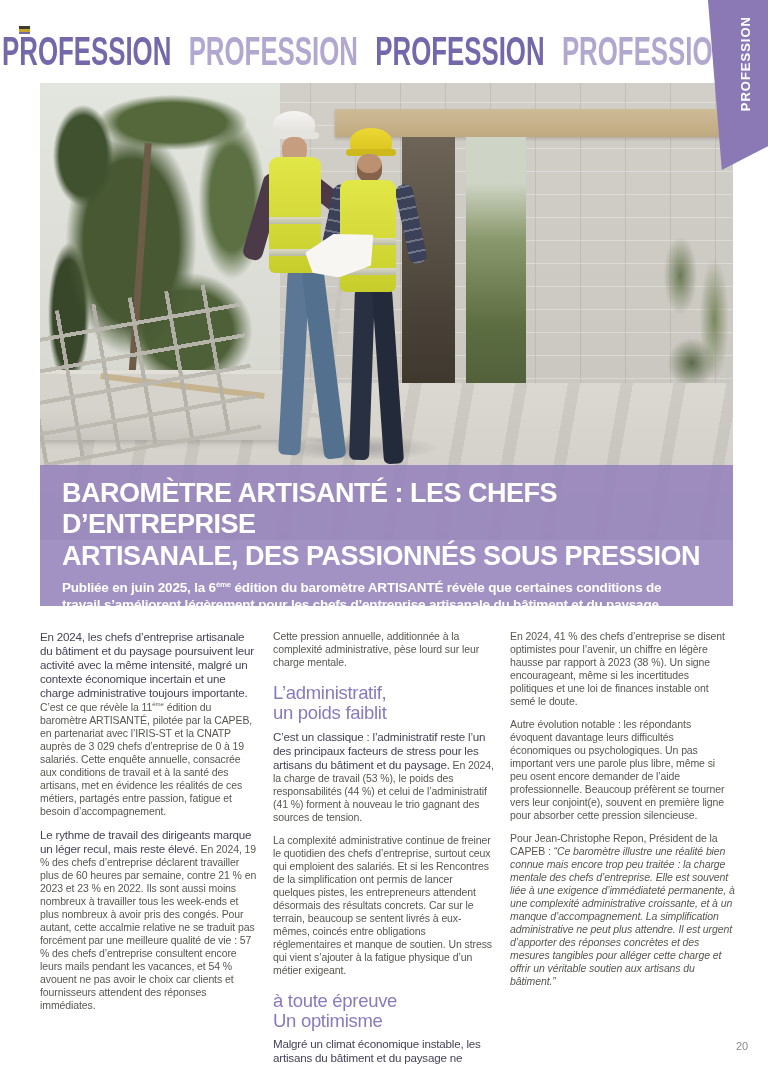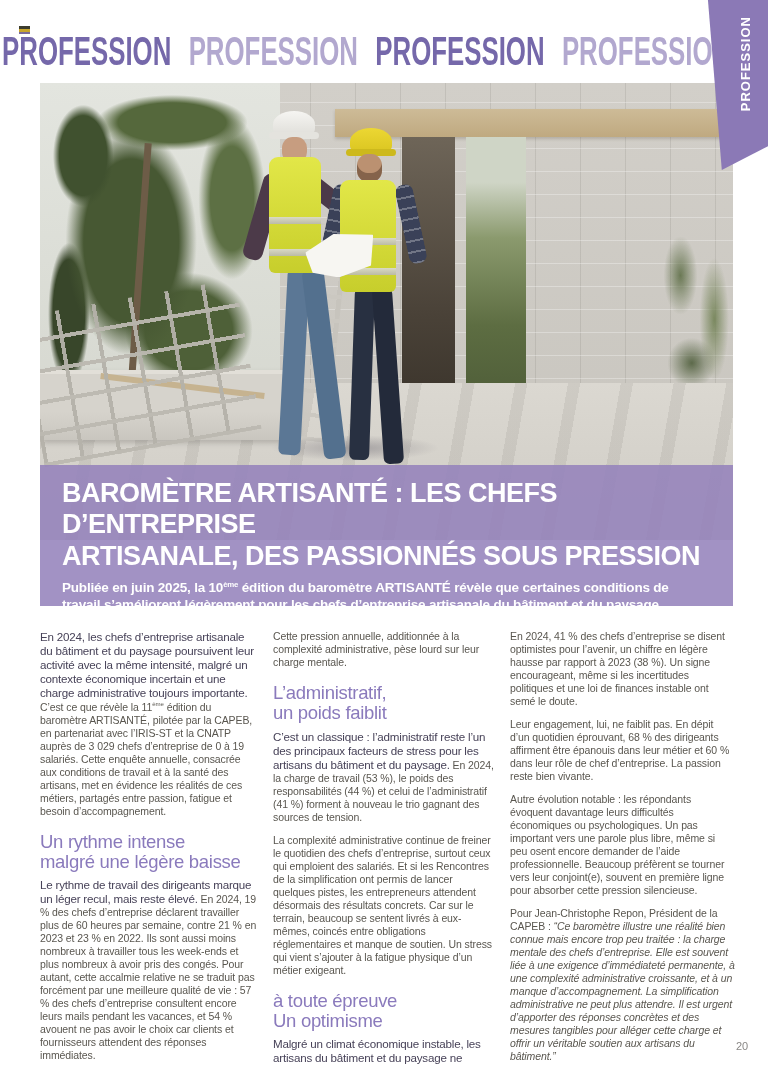--- a/index.html
+++ b/index.html
@@ -190,56 +190,51 @@
     </div>
 
     <div class="papers"></div>
   </div>
 
   <div class="banner">
     <div class="banner-title">
       <span>BAROMÈTRE ARTISANTÉ : LES CHEFS D’ENTREPRISE</span>
       <span>ARTISANALE, DES PASSIONNÉS SOUS PRESSION</span>
     </div>
-    <div class="banner-sub"><span>Publiée en juin 2025, la 10</span><span class="sup">ème</span><span> édition du baromètre ARTISANTÉ révèle que certaines conditions de travail s’améliorent légèrement pour les chefs d’entreprise artisanale du bâtiment et du paysage. Cependant, ils travaillent toujours sous pression constante.</span></div>
+    <div class="banner-sub"><span>Publiée en juin 2025, la 6</span><span class="sup">ème</span><span> édition du baromètre ARTISANTÉ révèle que certaines conditions de travail s’améliorent légèrement pour les chefs d’entreprise artisanale du bâtiment et du paysage. Cependant, ils travaillent toujours sous pression constante.</span></div>
   </div>
 
   <div class="corner-tab">
     <span class="vlabel">PROFESSION</span>
   </div>
 
   <div class="cols">
 
     <div class="col c1">
       <p class="body-p"><strong class="lead">En 2024, les chefs d’entreprise artisanale du bâtiment et du paysage poursuivent leur activité avec la même intensité, malgré un contexte économique incertain et une charge administrative toujours importante.</strong><span> C’est ce que révèle la 11</span><span class="sup">ème</span><span> édition du baromètre ARTISANTÉ, pilotée par la CAPEB, en partenariat avec l’IRIS-ST et la CNATP auprès de 3 029 chefs d’entreprise de 0 à 19 salariés. Cette enquête annuelle, consacrée aux conditions de travail et à la santé des artisans, met en évidence les réalités de ces métiers, partagés entre passion, fatigue et besoin d’accompagnement.</span></p>
-      <h3 class="section-h">
-        <span>Un rythme intense</span>
-        <span>malgré une légère baisse</span>
-      </h3>
       <p class="body-p"><strong class="lead">Le rythme de travail des dirigeants marque un léger recul, mais reste élevé.</strong><span> En 2024, 19 % des chefs d’entreprise déclarent travailler plus de 60 heures par semaine, contre 21 % en 2023 et 23 % en 2022. Ils sont aussi moins nombreux à travailler tous les week-ends et plus nombreux à avoir pris des congés. Pour autant, cette accalmie relative ne se traduit pas forcément par une meilleure qualité de vie : 57 % des chefs d’entreprise consultent encore leurs mails pendant les vacances, et 54 % avouent ne pas avoir le choix car clients et fournisseurs attendent des réponses immédiates.</span></p>
     </div>
 
     <div class="col c2">
       <p class="body-p">Cette pression annuelle, additionnée à la complexité administrative, pèse lourd sur leur charge mentale.</p>
       <h3 class="section-h">
         <span>L’administratif,</span>
         <span>un poids faiblit</span>
       </h3>
       <p class="body-p"><strong class="lead">C’est un classique : l’administratif reste l’un des principaux facteurs de stress pour les artisans du bâtiment et du paysage.</strong><span> En 2024, la charge de travail (53 %), le poids des responsabilités (44 %) et celui de l’administratif (41 %) forment à nouveau le trio gagnant des sources de tension.</span></p>
       <p class="body-p">La complexité administrative continue de freiner le quotidien des chefs d’entreprise, surtout ceux qui emploient des salariés. Et si les Rencontres de la simplification ont permis de lancer quelques pistes, les entrepreneurs attendent désormais des résultats concrets. Car sur le terrain, beaucoup se sentent livrés à eux-mêmes, coincés entre obligations réglementaires et manque de soutien. Un stress qui vient s’ajouter à la fatigue physique d’un métier exigeant.</p>
       <h3 class="section-h">
         <span>à toute épreuve</span>
         <span>Un optimisme</span>
       </h3>
       <p class="body-p"><strong class="lead">Malgré un climat économique instable, les artisans du bâtiment et du paysage ne baissent pas les bras.</strong></p>
     </div>
 
     <div class="col c3">
       <p class="body-p">En 2024, 41 % des chefs d’entreprise se disent optimistes pour l’avenir, un chiffre en légère hausse par rapport à 2023 (38 %). Un signe encourageant, même si les incertitudes politiques et une loi de finances instable ont semé le doute.</p>
-      <p class="body-p">Leur engagement, lui, ne faiblit pas. En dépit d’un quotidien éprouvant, 68 % des dirigeants affirment être épanouis dans leur métier et 60 % dans leur rôle de chef d’entreprise. La passion reste bien vivante.</p>
       <p class="body-p">Autre évolution notable : les répondants évoquent davantage leurs difficultés économiques ou psychologiques. Un pas important vers une parole plus libre, même si peu osent encore demander de l’aide professionnelle. Beaucoup préfèrent se tourner vers leur conjoint(e), souvent en première ligne pour absorber cette pression silencieuse.</p>
       <p class="body-p"><span>Pour Jean-Christophe Repon, Président de la CAPEB : </span><span class="quote">“Ce baromètre illustre une réalité bien connue mais encore trop peu traitée : la charge mentale des chefs d’entreprise. Elle est souvent liée à une exigence d’immédiateté permanente, à une complexité administrative croissante, et à un manque d’accompagnement. La simplification administrative ne peut plus attendre. Il est urgent d’apporter des réponses concrètes et des mesures tangibles pour alléger cette charge et offrir un véritable soutien aux artisans du bâtiment.”</span></p>
     </div>
 
   </div>
 
   <div class="page-number">20</div>
 
 </div>
 

